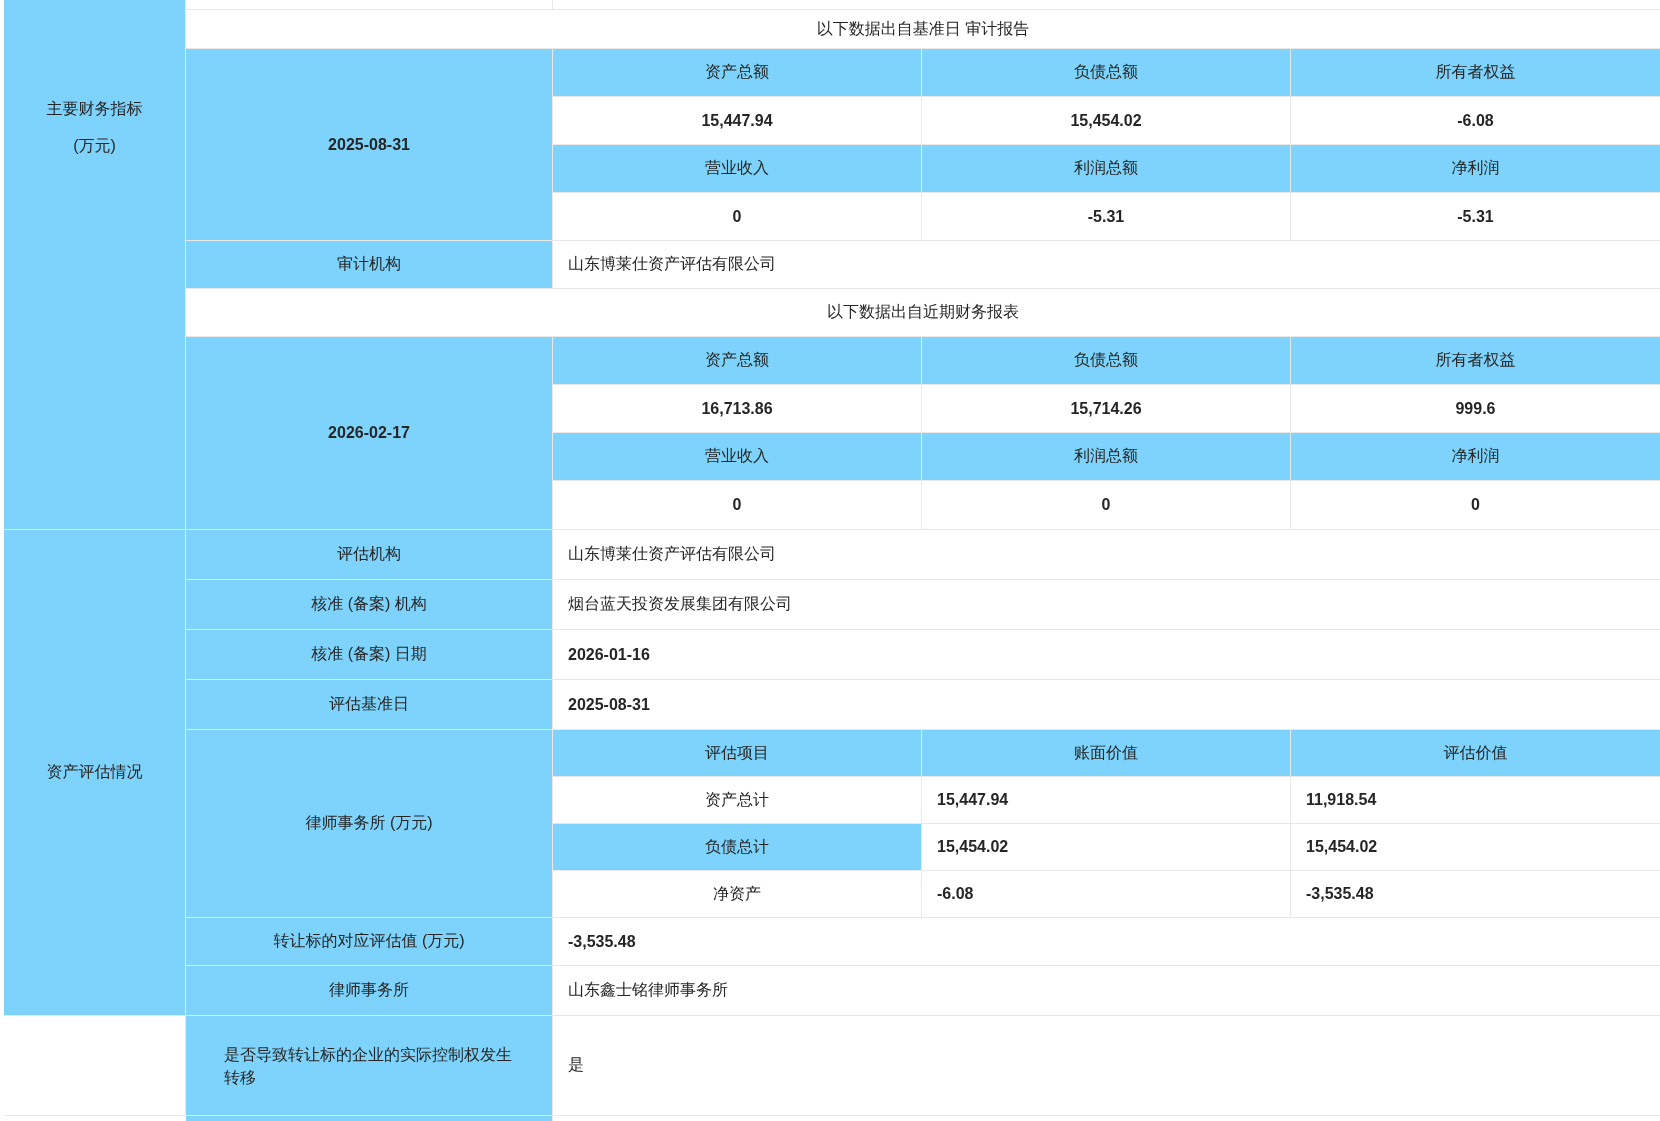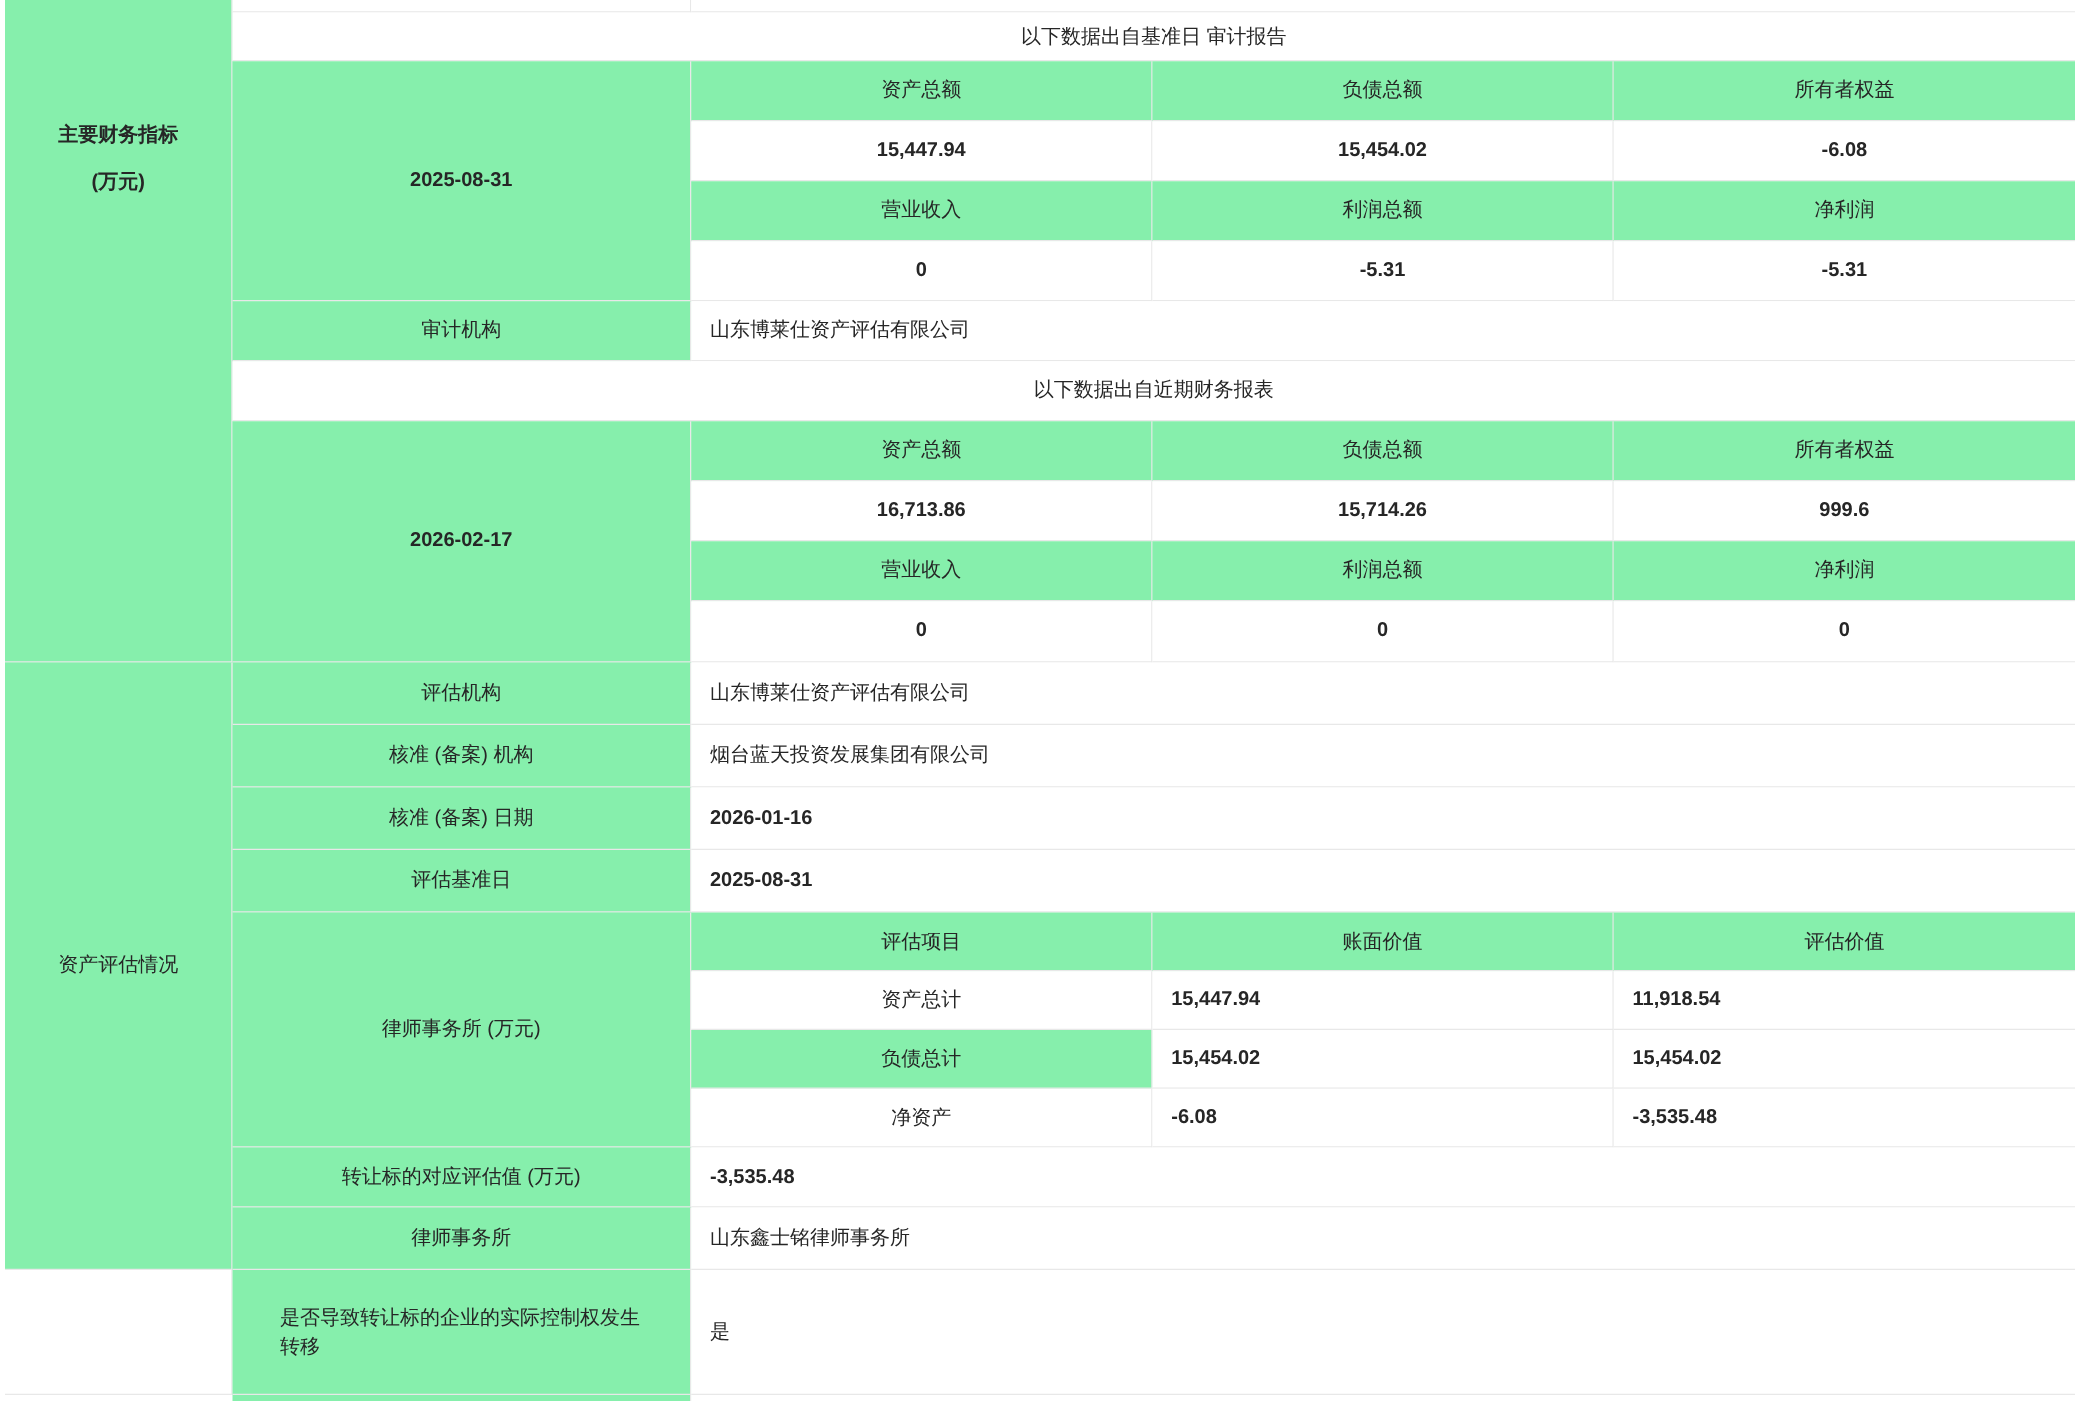--- a/index.html
+++ b/index.html
@@ -6,27 +6,27 @@
   body{font-family:"Liberation Sans","DejaVu Sans",sans-serif;color:#262626;}
   .tbl{
     display:grid;
     width:1656px;
     margin-left:4px;
     grid-template-columns:182px 367px 369px 369px 369px;
     grid-template-rows:10px 39px 48px 48px 48px 48px 48px 48px 48px 48px 48px 49px 50px 50px 50px 50px 47px 47px 47px 47px 48px 50px 100px 5px;
     font-size:16px;
   }
   .cell{display:flex;align-items:center;box-sizing:border-box;background:#ffffff;}
-  .gray{background:#86efac;}
+  .gray{background:#7dd3fc;}
   .bb{border-bottom:1px solid #e8e8e8;}
   .br{border-right:1px solid #e8e8e8;}
   .center{justify-content:center;text-align:left;}
   .left{padding-left:15px;}
   .bold{font-weight:700;}
-  .sec-title{flex-direction:column;justify-content:flex-start;padding-top:90px;line-height:37px;font-weight:bold;}
+  .sec-title{flex-direction:column;justify-content:flex-start;padding-top:90px;line-height:37px;}
   .sec-title2{justify-content:center;}
   .wrap2{padding:0 38px;line-height:23px;}
 </style>
 </head>
 <body>
 
 <div class="tbl">
 
   <div class="cell gray br bb center sec-title" style="grid-area:1/1/13/2">
     <div>主要财务指标</div>

